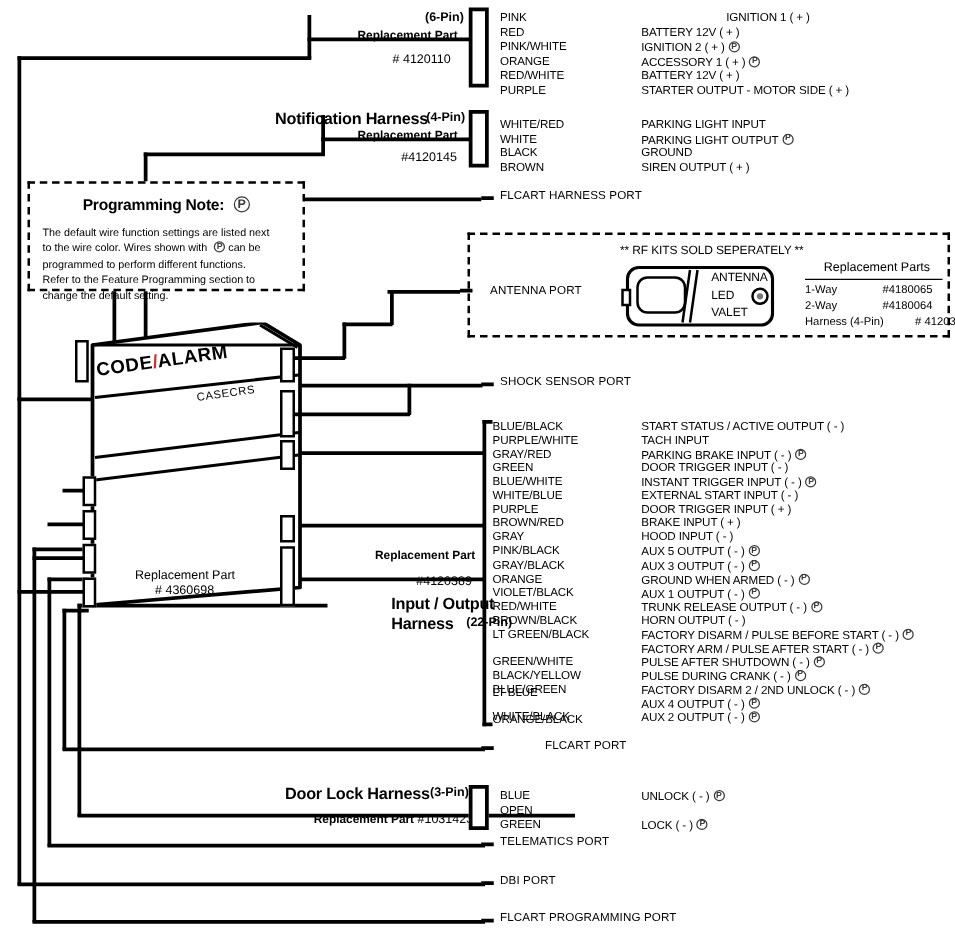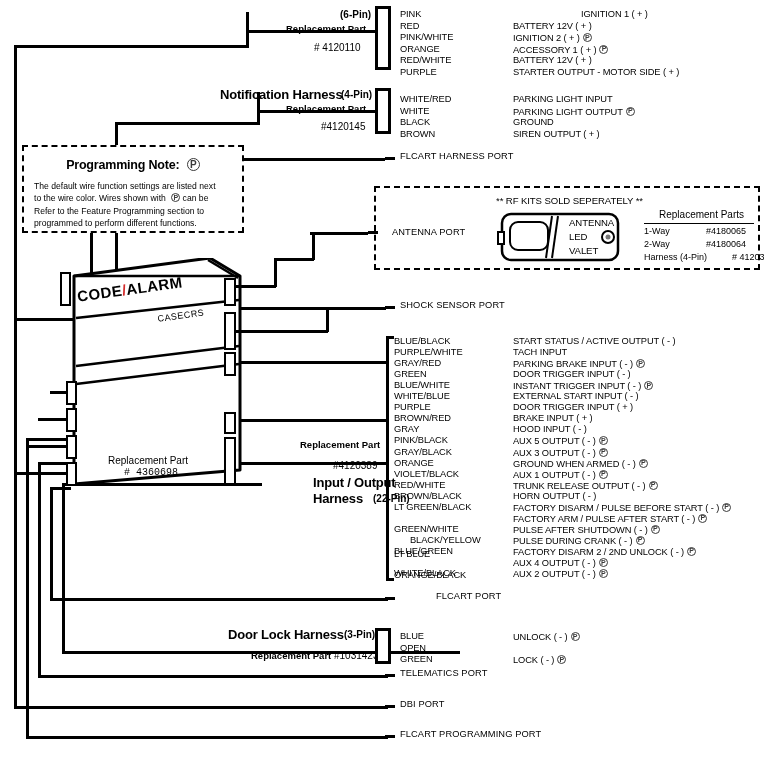--- a/index.html
+++ b/index.html
@@ -138,21 +138,21 @@
     </div>
 
     <div style="position:absolute; left:14px; top:30px; transform:rotate(-8deg); transform-origin:left top;">
       <span style="font-size:15px; font-weight:bold; letter-spacing:0.5px;">CODE</span><span style="color:#d32b2b; font-size:15px; font-weight:bold;">/</span><span style="font-size:15px; font-weight:bold; letter-spacing:0.5px;">ALARM</span>
     </div>
     <div style="position:absolute; left:94px; top:50px; transform:rotate(-8deg); transform-origin:left top;">
       <span class="h-part" style="font-size:9px; letter-spacing:0.5px;">CASECRS</span>
     </div>
 
     <div class="txt h-part" style="left:46px; top:198px; text-align:right;">Replacement Part</div>
-    <div class="txt h-part" style="left:62px; top:210px;font-family:Liberation Mono, monospace;"># 4360698</div>
+    <div class="txt h-part" style="left:62px; top:210px;"># 4360698</div>
   </div>
 
   <div class="conn-sm" style="left:66px; top:381px; width:11px; height:24px;"></div>
   <div class="conn-sm" style="left:66px; top:408px; width:11px; height:24px;"></div>
   <div class="conn-sm" style="left:66px; top:435px; width:11px; height:24px;"></div>
   <div class="conn-sm" style="left:66px; top:462px; width:11px; height:24px;"></div>
   <div class="ln hl3" style="left:50px; top:391px; width:18px;"></div>
   <div class="ln hl3" style="left:38px; top:418px; width:30px;"></div>
   <div class="ln hl3" style="left:26px; top:445px; width:42px;"></div>
   <div class="ln hl3" style="left:14px; top:472px; width:54px;"></div>
@@ -215,22 +215,23 @@
       <span class="h-title" style="font-size:12.5px;">Programming Note:</span>
       <span class="pmark pmark-lg"></span>
     </div>
     <div class="note-body" style="margin:7px 10px 0 10px;">
       <div>The default wire function settings are listed next</div>
       <div>
         <span>to the wire color. Wires shown with</span>
         <span class="pmark"></span>
         <span>can be</span>
       </div>
+      <div>programmed to perform different functions.</div>
       <div>Refer to the Feature Programming section to</div>
-      <div>programmed to perform different functions.</div>
+      <div>change the default setting.</div>
     </div>
   </div>
 
   <div class="dashbox" style="left:374px; top:186px; width:386px; height:84px;">
     <div class="txt func" style="left:120px; top:8px; font-size:9.6px;">** RF KITS SOLD SEPERATELY **</div>
 
     <div class="txt port" style="left:16px; top:40px;">ANTENNA PORT</div>
 
     <svg style="position:absolute; left:120px; top:22px;" width="130" height="56" viewBox="0 0 130 56">
       <rect x="6" y="4" width="116" height="46" rx="9" ry="9" fill="#fff" stroke="#000" stroke-width="2.5"></rect>
@@ -323,21 +324,21 @@
       <div class="txt wire" style="left: 394px; top: 480.65px;">RED/WHITE</div>
       <div class="txt func" style="left: 513px; top: 480.65px;"><span>TRUNK RELEASE OUTPUT ( - )</span><span class="pmark"></span></div>
       <div class="txt wire" style="left: 394px; top: 491.7px;">BROWN/BLACK</div>
       <div class="txt func" style="left: 513px; top: 491.7px;"><span>HORN OUTPUT ( - )</span></div>
       <div class="txt wire" style="left: 394px; top: 502.75px;">LT GREEN/BLACK</div>
       <div class="txt func" style="left: 513px; top: 502.75px;"><span>FACTORY DISARM / PULSE BEFORE START ( - )</span><span class="pmark"></span></div>
       <div class="txt wire" style="left: 394px; top: 513.8px; margin-top: 36px;">LT BLUE</div>
       <div class="txt func" style="left: 513px; top: 513.8px;"><span>FACTORY ARM / PULSE AFTER START ( - )</span><span class="pmark"></span></div>
       <div class="txt wire" style="left: 394px; top: 524.85px;">GREEN/WHITE</div>
       <div class="txt func" style="left: 513px; top: 524.85px;"><span>PULSE AFTER SHUTDOWN ( - )</span><span class="pmark"></span></div>
-      <div class="txt wire" style="left: 410px; top: 535.9px;">BLACK/YELLOW</div>
+      <div class="txt wire" style="left: 394px; top: 535.9px;">BLACK/YELLOW</div>
       <div class="txt func" style="left: 513px; top: 535.9px;"><span>PULSE DURING CRANK ( - )</span><span class="pmark"></span></div>
       <div class="txt wire" style="left: 394px; top: 546.95px;">BLUE/GREEN</div>
       <div class="txt func" style="left: 513px; top: 546.95px;"><span>FACTORY DISARM 2 / 2ND UNLOCK ( - )</span><span class="pmark"></span></div>
       <div class="txt wire" style="left: 394px; top: 558px; margin-top: 13px;">ORANGE/BLACK</div>
       <div class="txt func" style="left: 513px; top: 558px;"><span>AUX 4 OUTPUT ( - )</span><span class="pmark"></span></div>
       <div class="txt wire" style="left: 394px; top: 569.05px;">WHITE/BLACK</div>
       <div class="txt func" style="left: 513px; top: 569.05px;"><span>AUX 2 OUTPUT ( - )</span><span class="pmark"></span></div>
     </div>
 
   <div class="txt h-title" style="left:228px; top:628px;">Door Lock Harness</div>

